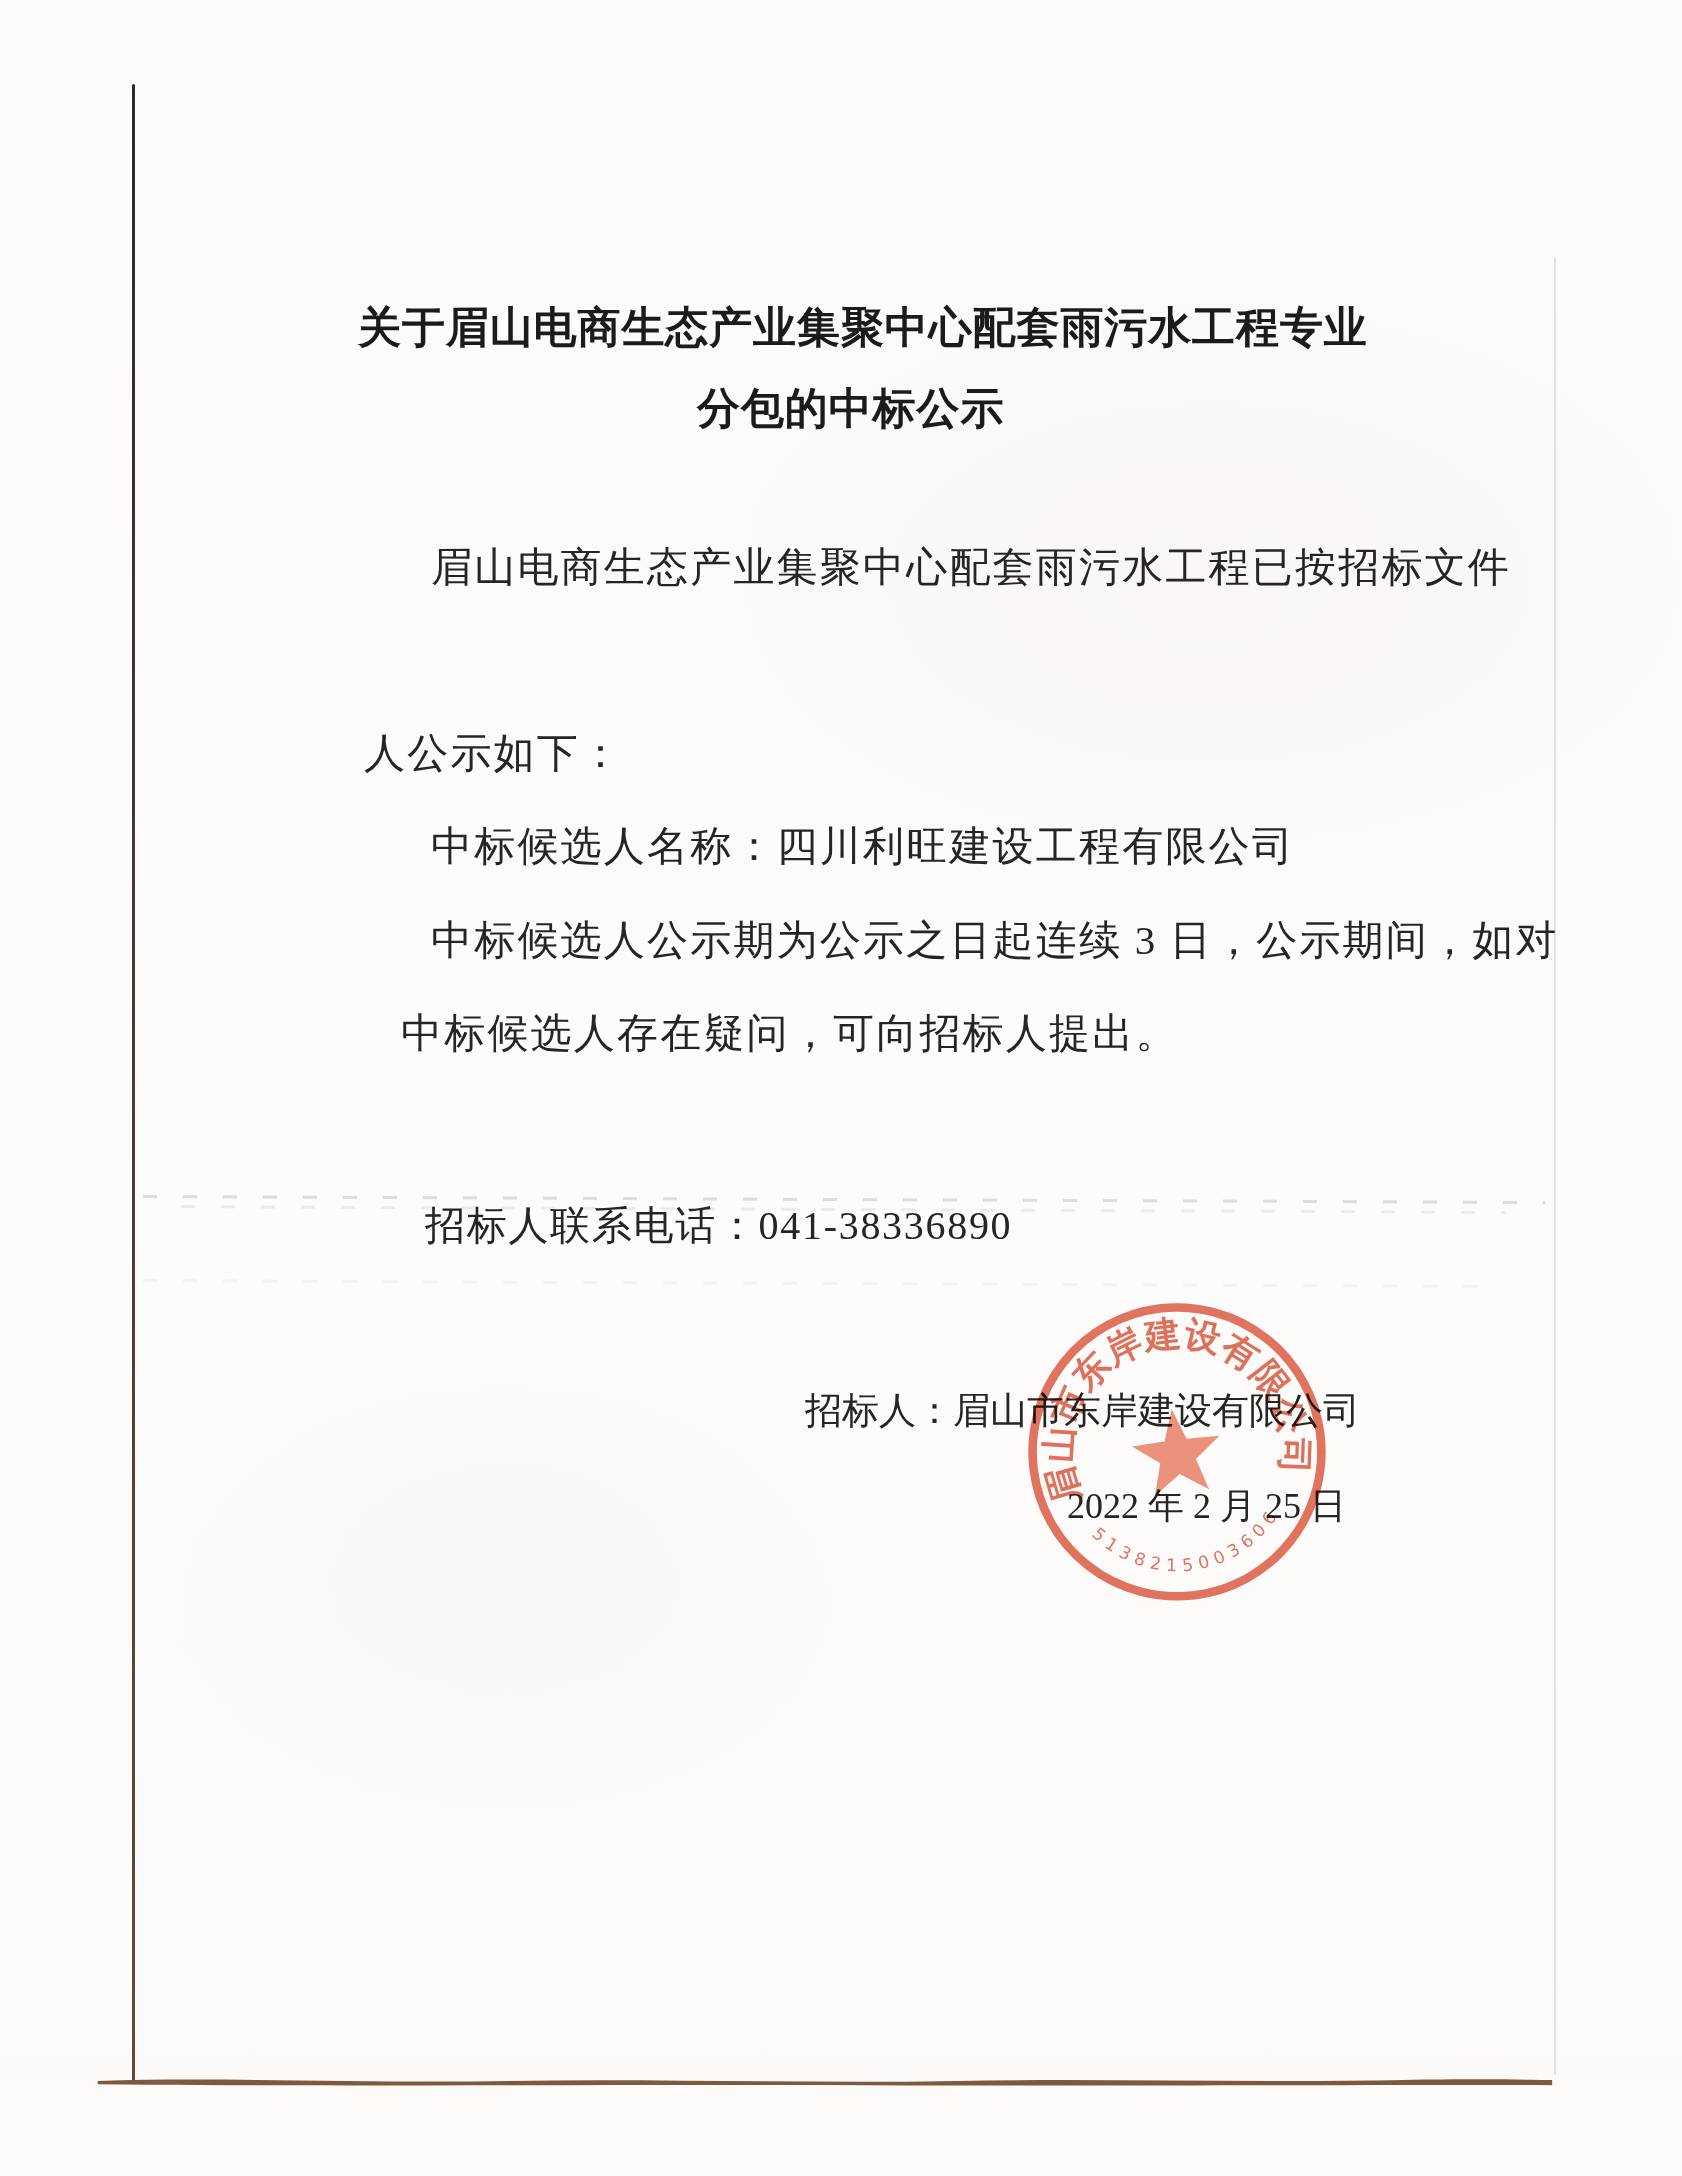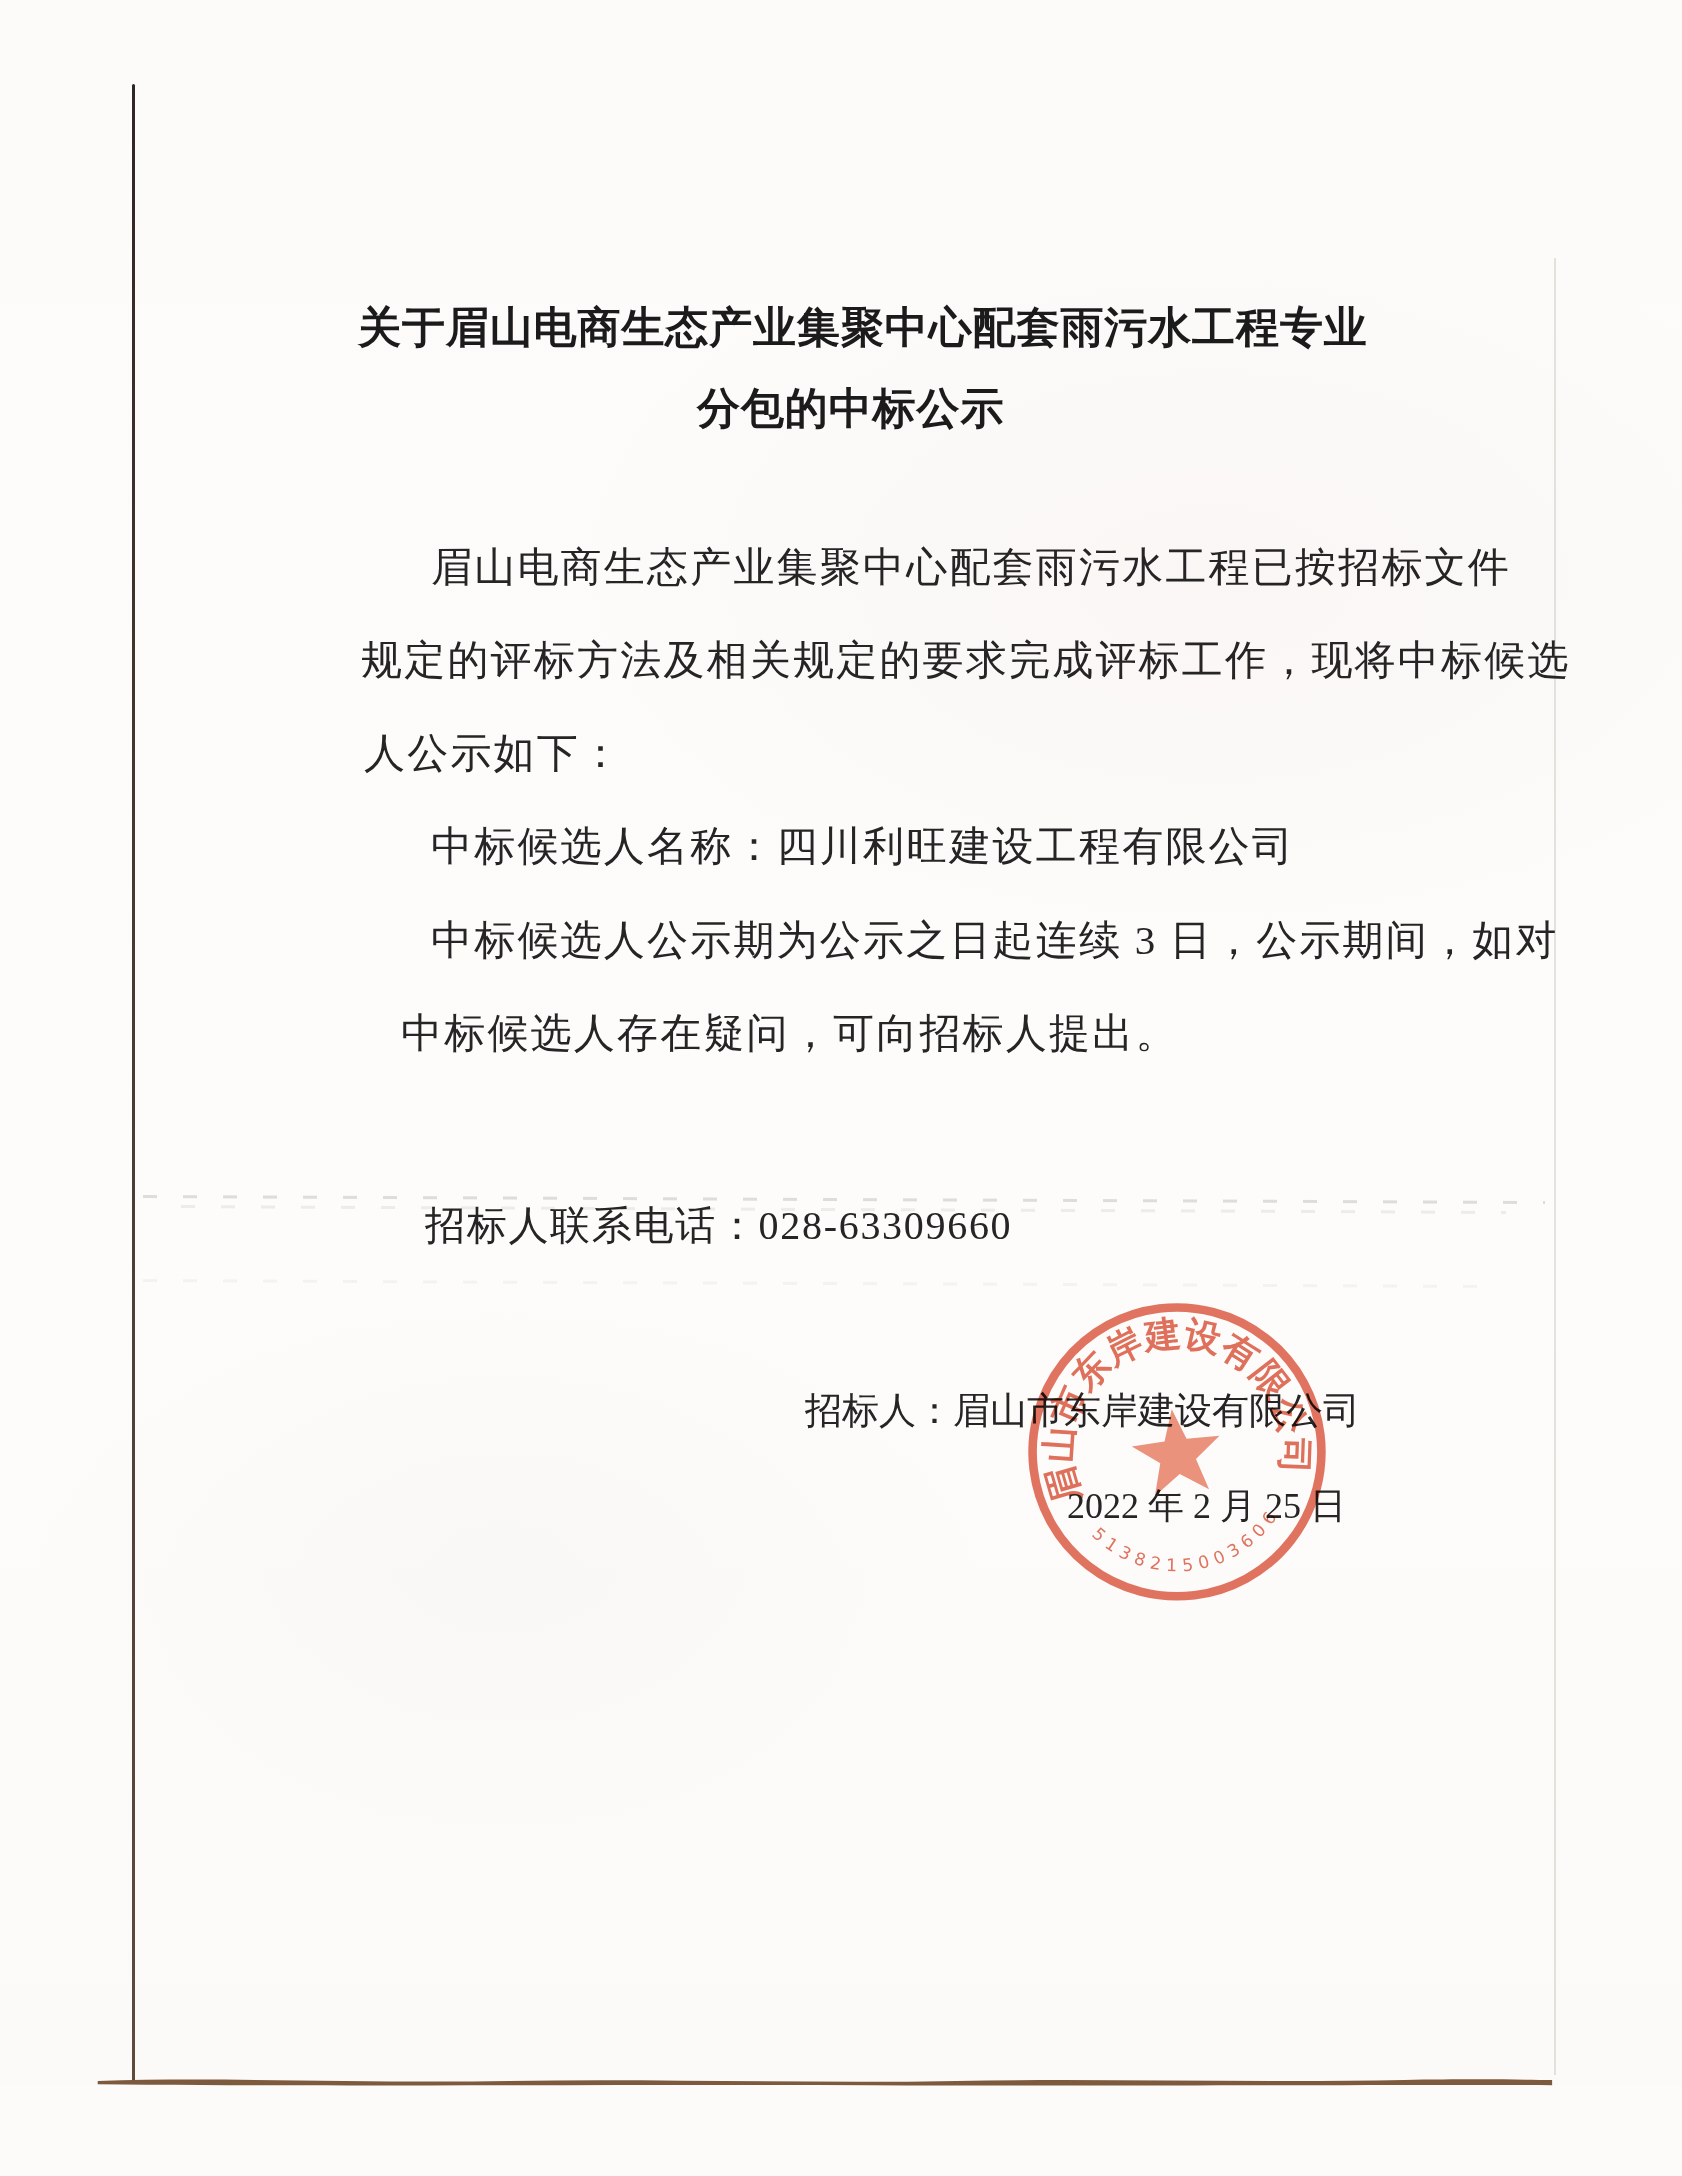--- a/index.html
+++ b/index.html
@@ -64,27 +64,26 @@
   </svg>
 
   <div class="crease c1"></div>
   <div class="crease c1b"></div>
   <div class="crease c2"></div>
 
   <div class="t title" style="left:358px;top:303px;">关于眉山电商生态产业集聚中心配套雨污水工程专业</div>
   <div class="t" style="left:431px;top:544px;">眉山电商生态产业集聚中心配套雨污水工程已按招标文件</div>
 
   <div class="t title" style="left:697px;top:384px;">分包的中标公示</div>
-  <div class="t" style="left:361px;top:637px;">规定的评标方法及相关规定的要求完成评标工作，现将中标候选</div>
   <div class="t" style="left:364px;top:730px;">人公示如下：</div>
   <div class="t" style="left:431px;top:823px;">中标候选人名称：四川利旺建设工程有限公司</div>
   <div class="t" style="left:431px;top:917px;">中标候选人公示期为公示之日起连续 3 日，公示期间，如对</div>
   <div class="t" style="left:361px;top:1010px;margin-left:40px;">中标候选人存在疑问，可向招标人提出。</div>
 
-  <div class="t contact" style="left:425px;top:1203px;">招标人联系电话：028-63309660</div>
+  <div class="t contact" style="left:425px;top:1203px;">招标人联系电话：041-38336890</div>
 
   <div class="t sig" style="left:805px;top:1390px;">招标人：眉山市东岸建设有限公司</div>
   <div class="t date" style="left:1067px;top:1486px;">2022 年 2 月 25 日</div>
 
   <svg class="seal" viewBox="0 0 470 470">
     <g transform="rotate(-7 228 236)">
       <circle cx="228" cy="236" r="168" fill="none" stroke="var(--seal-ink)" stroke-width="10" opacity="0.9"></circle>
       <polygon points="228,186 240.9,222.2 279.4,223.3 248.9,246.8 259.7,283.7 228,262 196.3,283.7 207.1,246.8 176.6,223.3 215.1,222.2" fill="var(--seal-star)" opacity="0.88"></polygon>
       <path id="sealArcTop" d="M116.5,288 A123,123 0 1 1 339.5,288" fill="none"></path>
       <path id="sealArcBottom" d="M115.6,317.7 A139,139 0 0 0 340.4,317.7" fill="none"></path>

